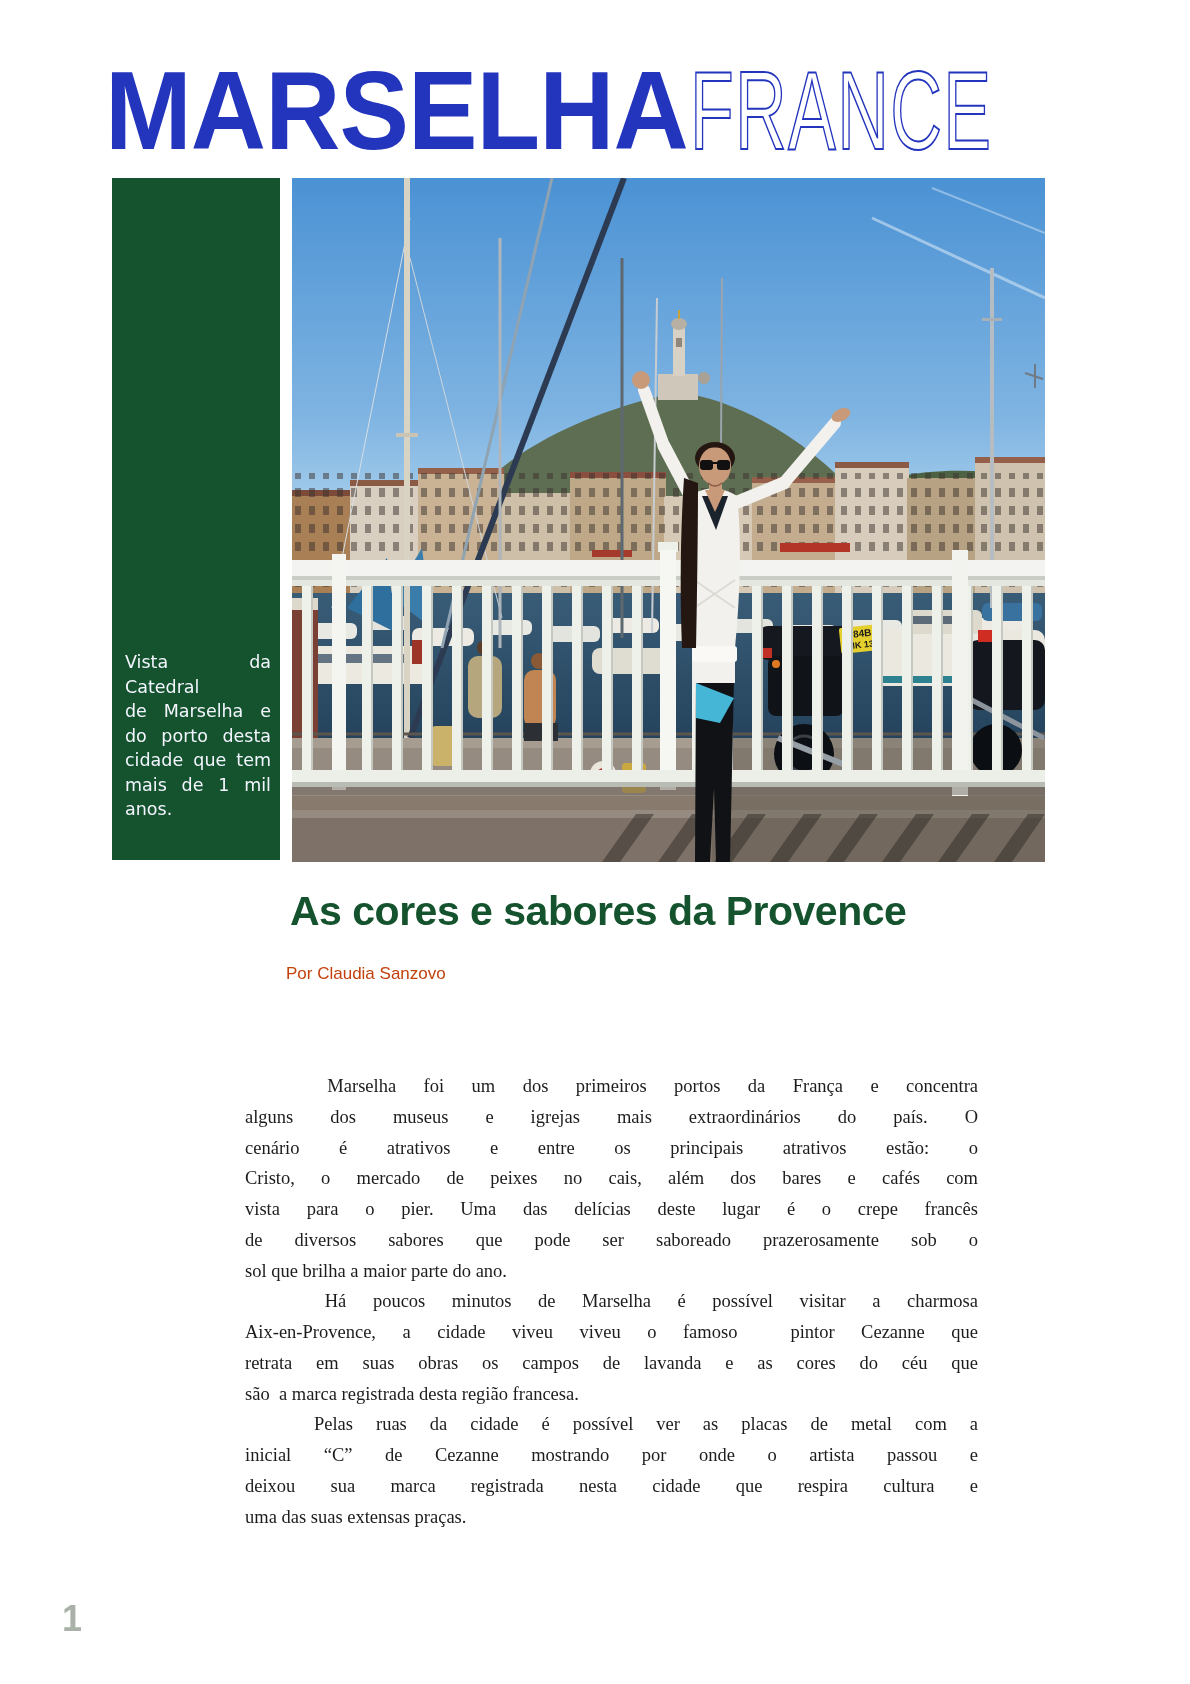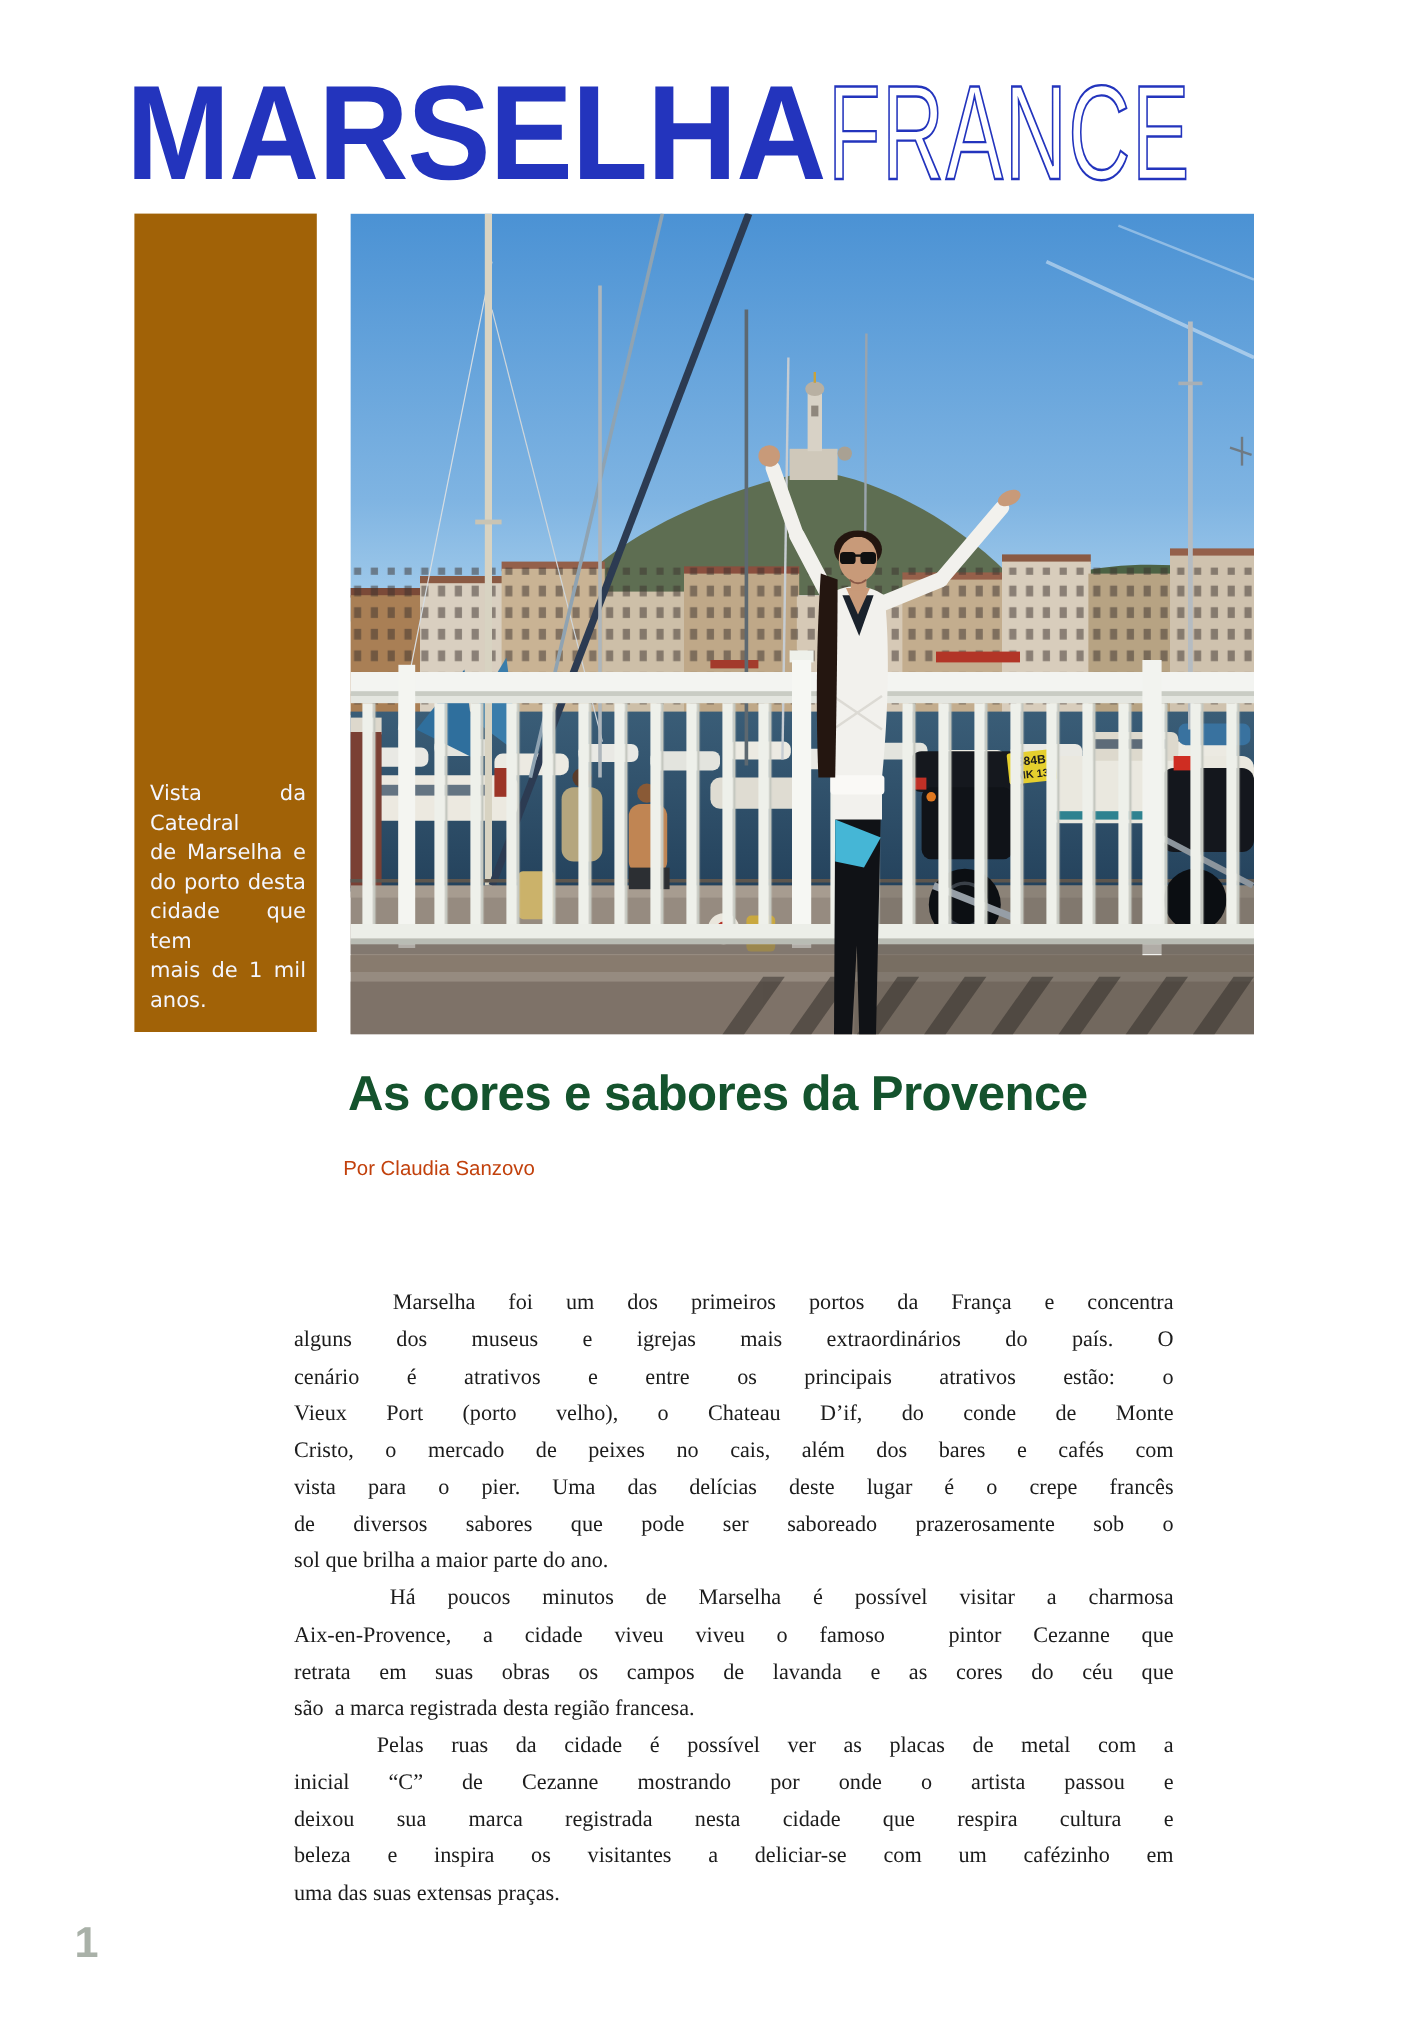--- a/index.html
+++ b/index.html
@@ -10,21 +10,21 @@
   .masthead{position:absolute;left:105px;top:64px;height:94px;width:980px;}
   .t-bold{position:absolute;left:0;top:0;font-family:"Liberation Sans",sans-serif;
           font-weight:700;font-size:112px;line-height:94px;color:#2334bd;
           letter-spacing:-1px;transform:scaleX(0.93);transform-origin:0 50%;white-space:nowrap;}
   .t-light{position:absolute;left:585px;top:0;font-family:"Liberation Sans",sans-serif;
            font-weight:400;font-size:112px;line-height:94px;color:transparent;
            -webkit-text-stroke:2px #2334bd;letter-spacing:2px;
            transform:scaleX(0.64);transform-origin:0 50%;white-space:nowrap;}
 
   
-  .sidebar{position:absolute;left:112px;top:178px;width:152px;height:682px;background:#a16207;}
+  .sidebar{position:absolute;left:112px;top:178px;width:168px;height:682px;background:#14532d;}
   .caption{position:absolute;left:13px;right:9px;top:472px;color:#f4f6ff;
            font-family:"DejaVu Sans",sans-serif;font-size:17.5px;line-height:24.5px;}
   .cline{text-align:justify;text-align-last:justify;white-space:pre-wrap;}
   .cline.pend{text-align-last:left;}
 
   .photo{position:absolute;left:292px;top:178px;width:753px;height:684px;margin:0;}
   .photo svg{display:block;}
 
   
   .headline{position:absolute;left:290px;top:888px;margin:0;font-size:41px;font-weight:700;
@@ -265,33 +265,31 @@
     </svg>
   </figure>
 
   <main>
     <h1 class="headline">As cores e sabores da Provence</h1>
     <p class="byline">Por Claudia Sanzovo</p>
     <div class="body-text">
         <div class="bline">   Marselha foi um dos primeiros portos da França e concentra</div>
         <div class="bline">alguns dos museus e igrejas mais extraordinários do país. O</div>
         <div class="bline">cenário é atrativos e entre os principais atrativos estão: o</div>
-        <div class="bline">Vieux Port (porto velho), o Chateau D’if, do conde de Monte</div>
         <div class="bline">Cristo, o mercado de peixes no cais, além dos bares e cafés com</div>
         <div class="bline">vista para o pier. Uma das delícias deste lugar é o crepe francês</div>
         <div class="bline">de diversos sabores que pode ser saboreado prazerosamente sob o</div>
         <div class="bline pend">sol que brilha a maior parte do ano.</div>
         <div class="bline">   Há poucos minutos de Marselha é possível visitar a charmosa</div>
         <div class="bline">Aix-en-Provence, a cidade viveu viveu o famoso  pintor Cezanne que</div>
         <div class="bline">retrata em suas obras os campos de lavanda e as cores do céu que</div>
         <div class="bline pend">são  a marca registrada desta região francesa.</div>
         <div class="bline">   Pelas ruas da cidade é possível ver as placas de metal com a</div>
         <div class="bline">inicial “C” de Cezanne mostrando por onde o artista passou e</div>
         <div class="bline">deixou sua marca registrada nesta cidade que respira cultura e</div>
-        <div class="bline">beleza e inspira os visitantes a deliciar-se com um cafézinho em</div>
         <div class="bline pend">uma das suas extensas praças.</div>
       </div>
   </main>
 
   <footer>
     <span class="pagenum">1</span>
   </footer>
 
 </div>
 

